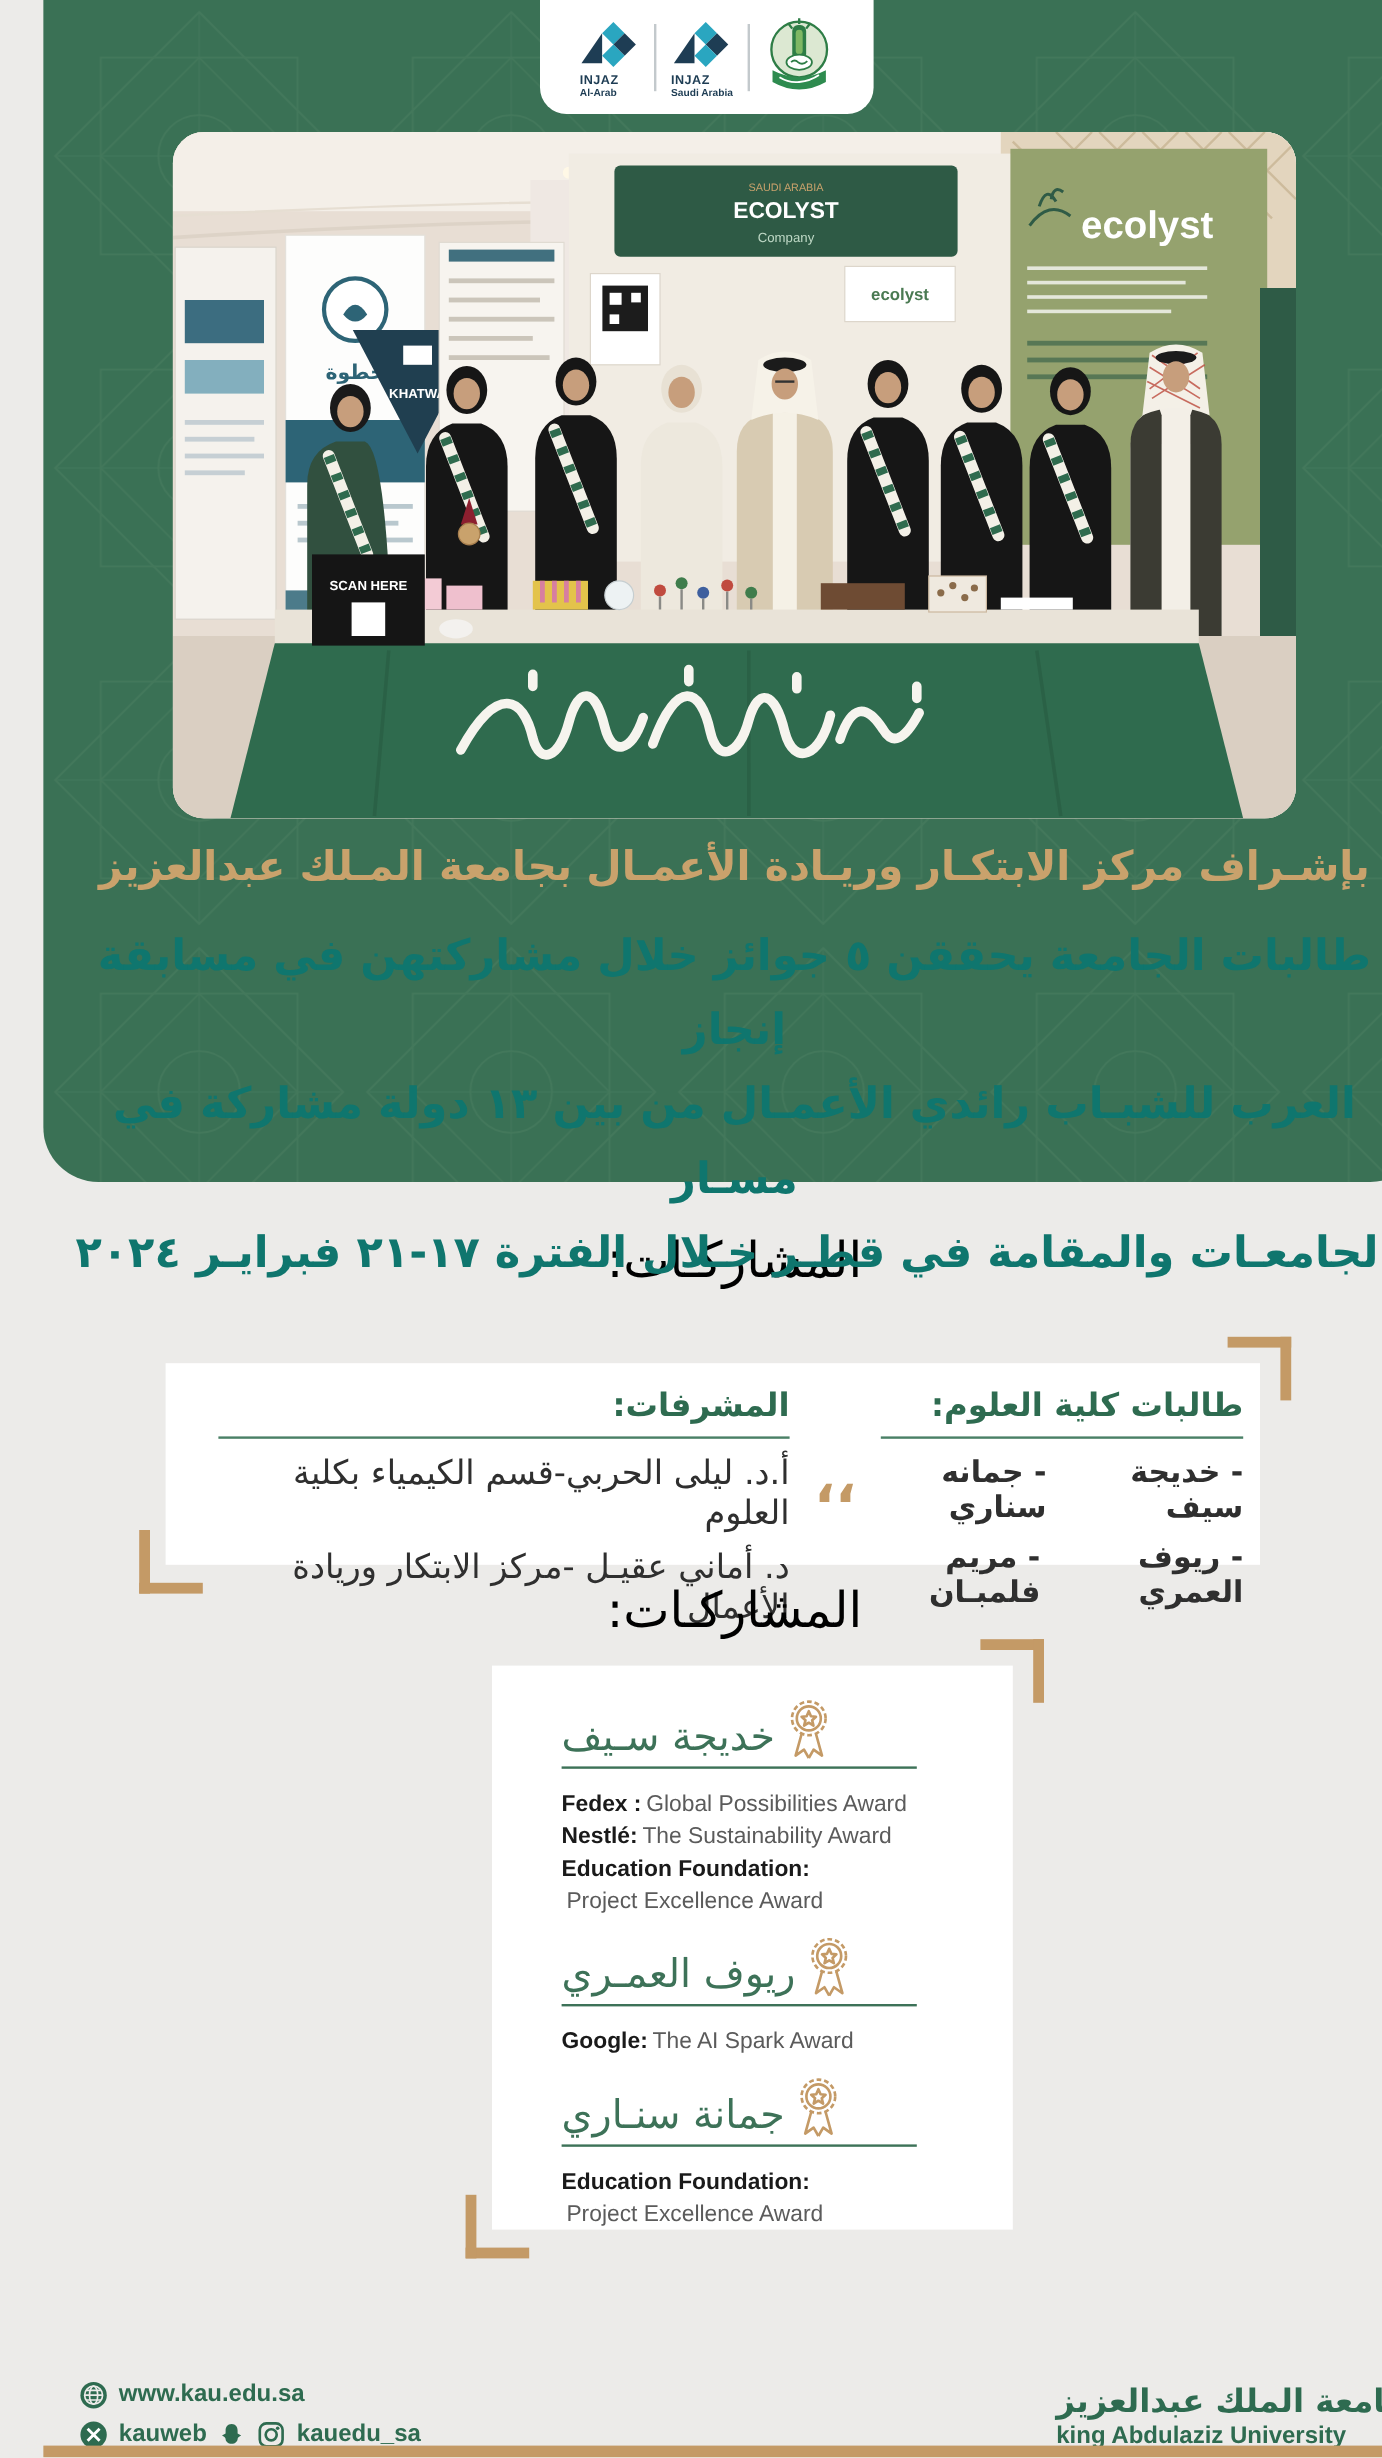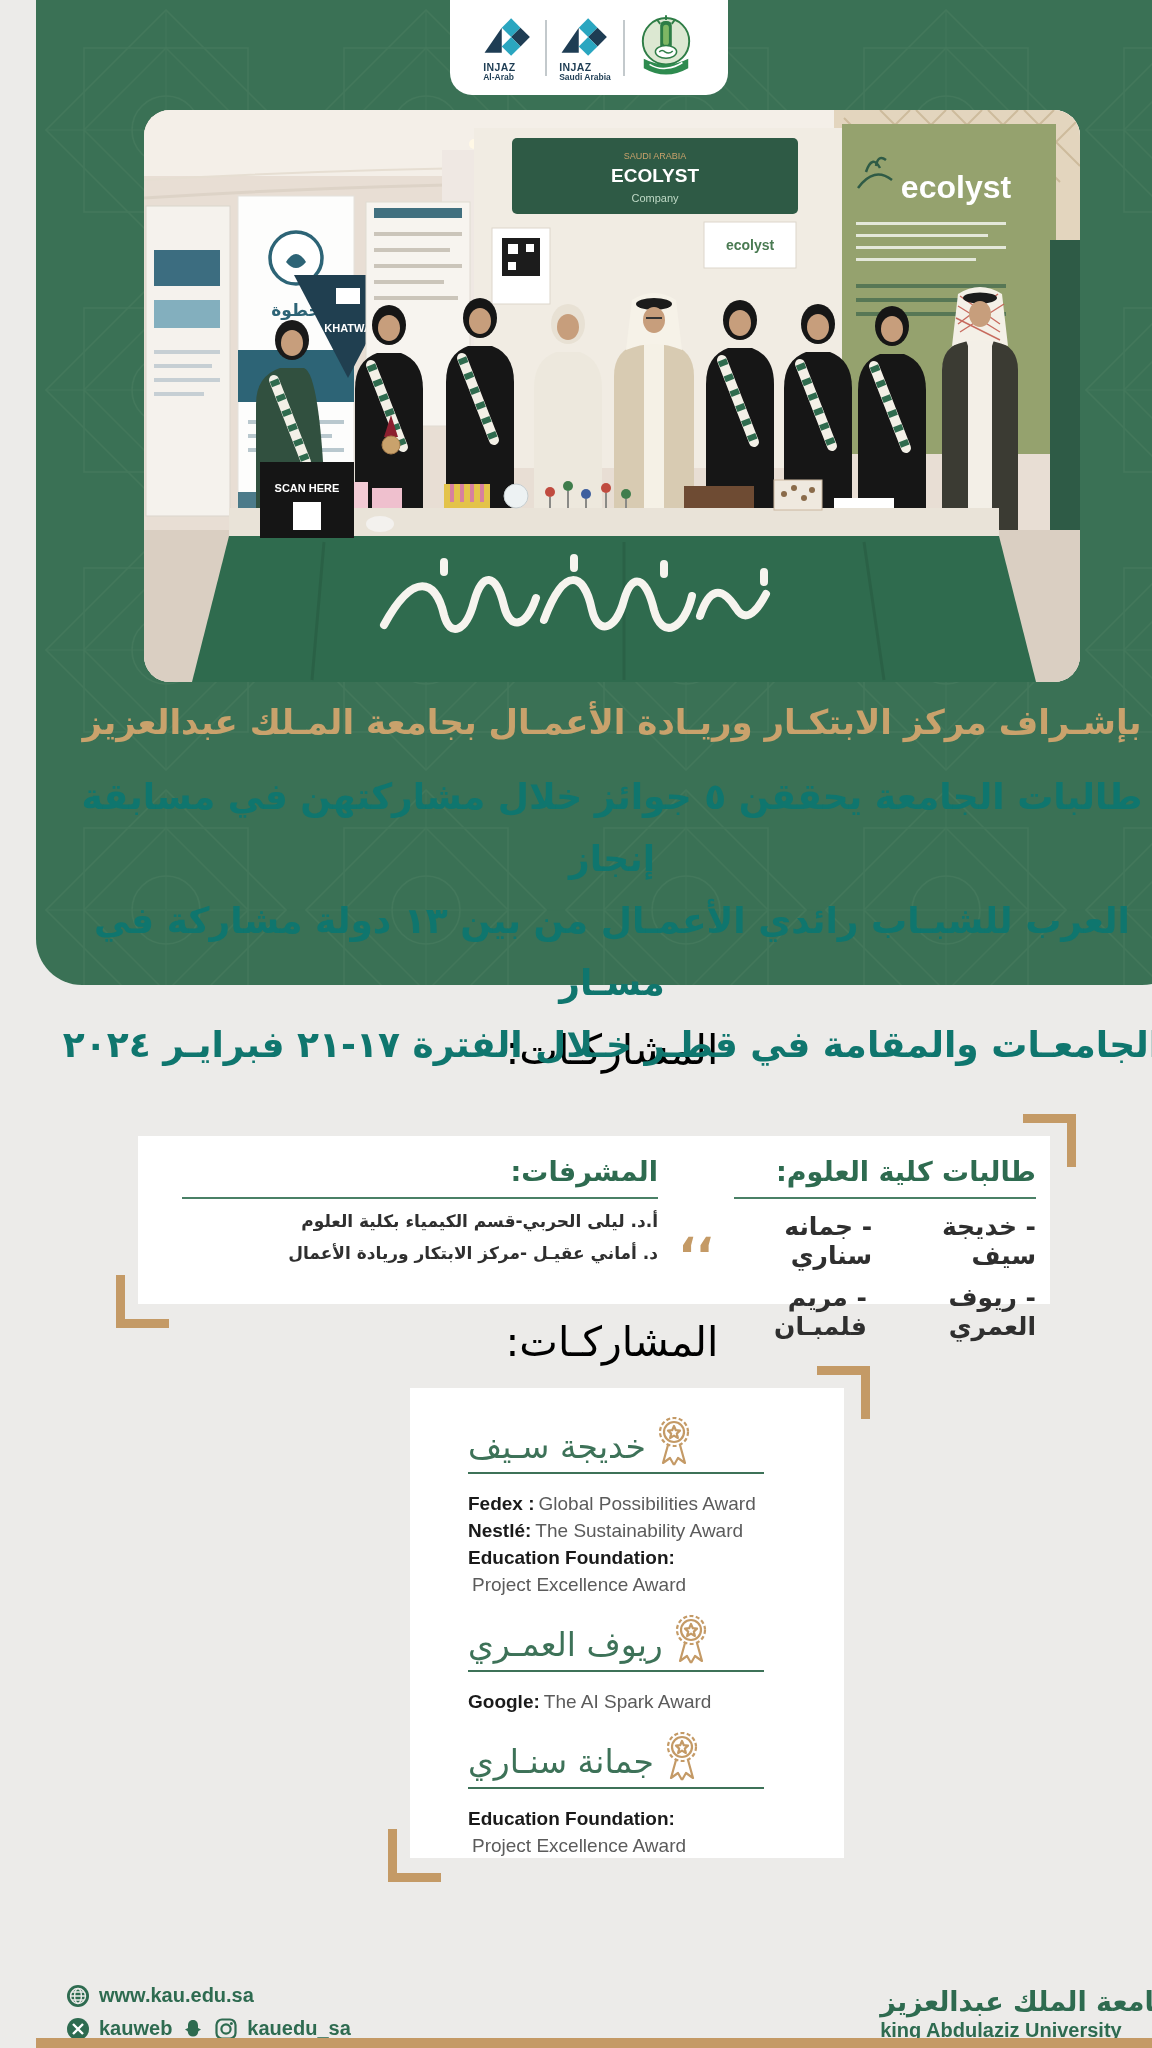--- a/index.html
+++ b/index.html
@@ -50,21 +50,21 @@
   .pcard-inner{position:relative;display:flex;direction:rtl;padding:20px 14px 16px 44px;gap:10px;
                box-sizing:border-box;height:100%;}
   .col-title{color:#2E6B50;font-size:27px;font-weight:700;}
   .col-rule{height:2px;background:#4A8066;margin-top:10px;}
   .col-students{width:302px;}
   .col-students .names-row{display:flex;gap:34px;margin-top:13px;color:#2F2F2F;
                            font-size:25px;font-weight:700;}
   .quote-mark{width:56px;color:#C49A66;font-size:46px;font-weight:700;padding-top:70px;
               text-align:center;line-height:20px;}
   .col-sups{flex:1;}
-  .col-sups .sup-line{margin-top:12px;color:#2F2F2F;font-size:17px;font-weight:700;}
+  .col-sups .sup-line{margin-top:12px;color:#2F2F2F;font-size:28px;font-weight:400;}
 
   
   .acard{left:374px;top:1388px;width:434px;height:470px;padding:26px 32px 20px 58px;
          box-sizing:border-box;}
   .entry .nrow{display:flex;justify-content:flex-end;align-items:flex-end;gap:8px;direction:rtl;}
   .entry .aname{color:#3D7258;font-size:33px;font-weight:400;direction:rtl;}
   .entry .medal{flex:0 0 auto;}
   .entry .rule{width:296px;height:2px;background:#3D7258;margin:6px 48px 16px auto;}
   .aw-line{font-size:19px;line-height:27px;color:#5B5B5B;}
   .aw-line b{color:#1A1A1A;margin-right:4px;}

